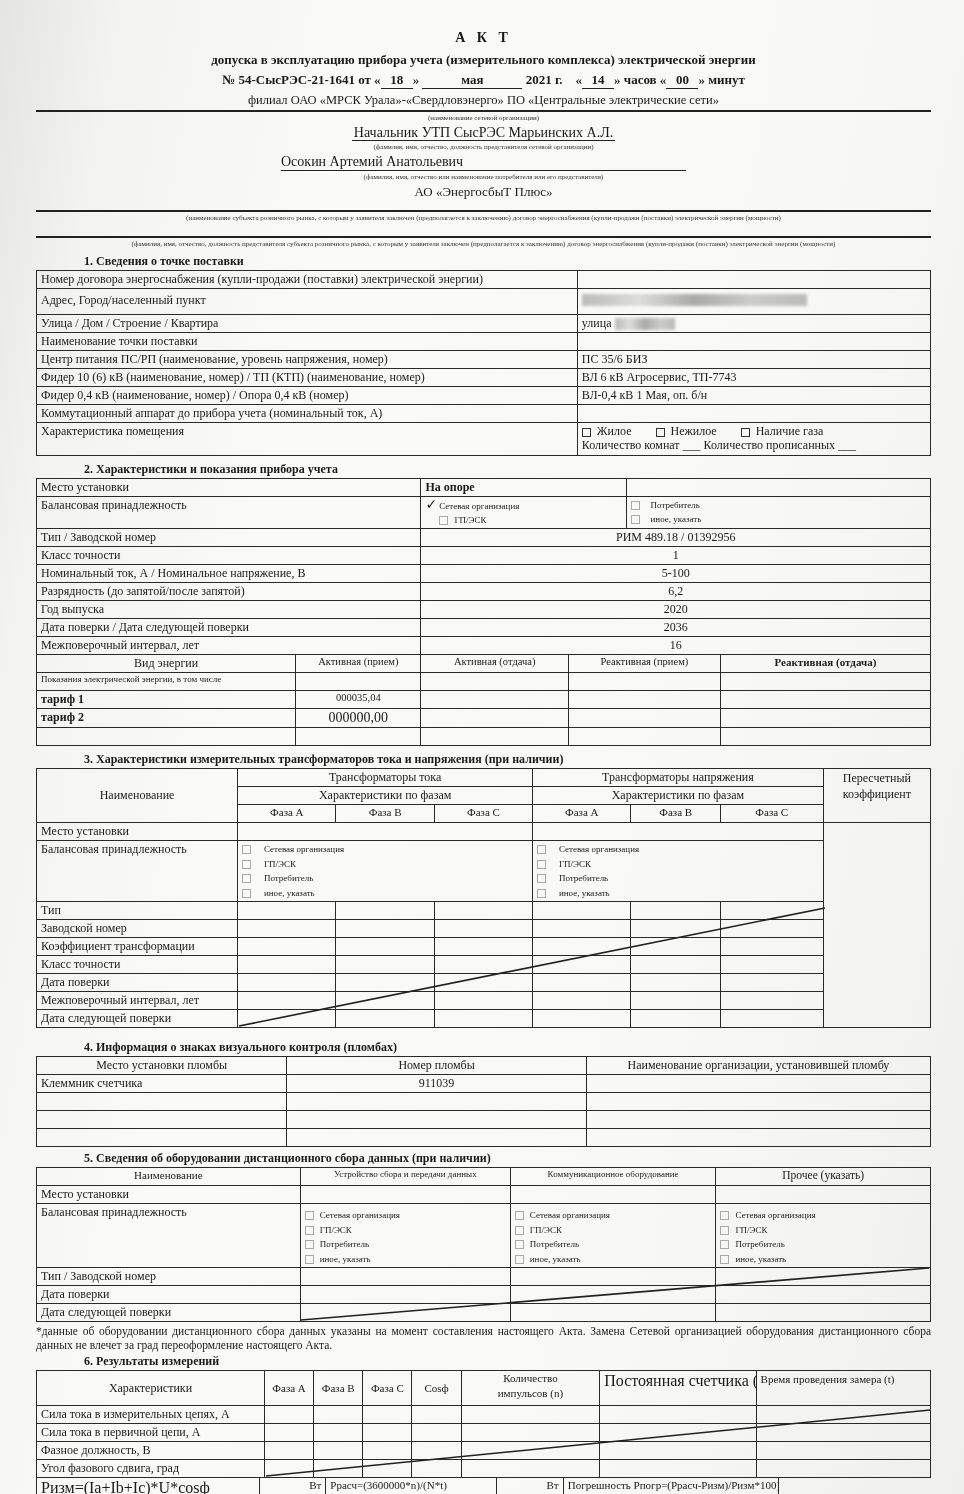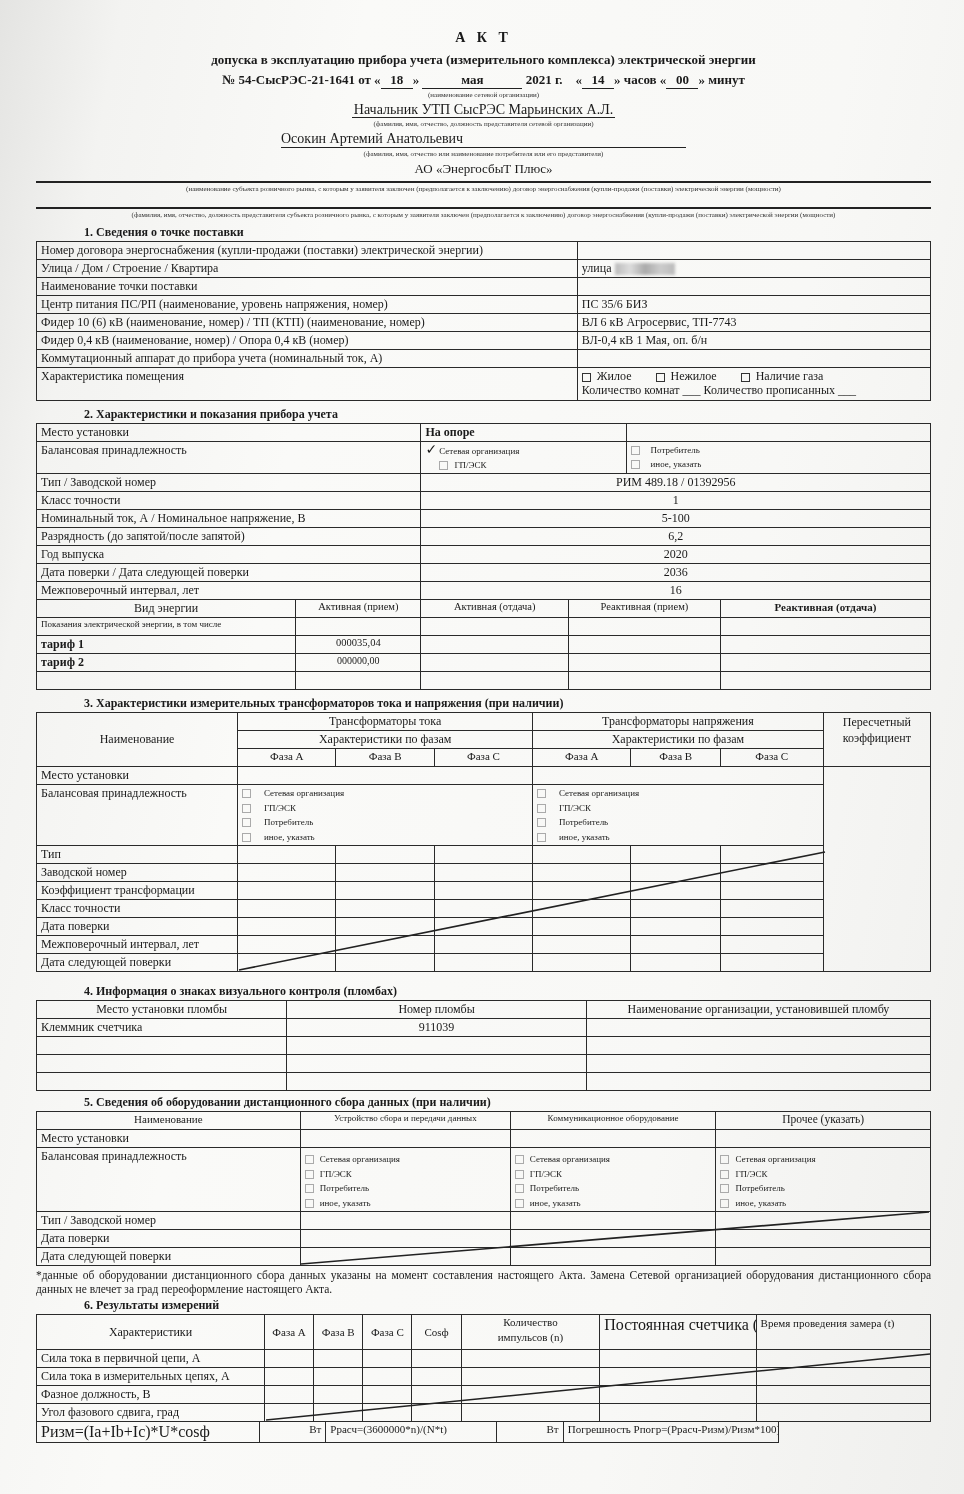--- a/index.html
+++ b/index.html
@@ -40,40 +40,45 @@
 </head>
 <body>
 
 <div class="page">
 
   <div class="center title">А К Т</div>
   <div class="center subtitle">допуска в эксплуатацию прибора учета (измерительного комплекса) электрической энергии</div>
   <div class="center numline">
     <span>№ 54-СысРЭС-21-1641 от «</span><span class="u" style="width:32px">18</span>»&nbsp;<span class="u" style="width:100px">мая</span>&nbsp;<span>2021 г.</span>&nbsp;&nbsp;&nbsp;&nbsp;«<span class="u" style="width:32px">14</span><span>» часов «</span><span class="u" style="width:32px">00</span><span>» минут</span>
   </div>
+  <div class="center org">филиал ОАО «МРСК Урала»-«Свердловэнерго» ПО «Центральные электрические сети»</div>
   <div class="center caption">(наименование сетевой организации)</div>
   <div class="center line-block"><span>Начальник УТП СысРЭС Марьинских А.Л.</span></div>
   <div class="center caption">(фамилия, имя, отчество, должность представителя сетевой организации)</div>
   <div class="line-wide">Осокин Артемий Анатольевич</div>
   <div class="center caption">(фамилия, имя, отчество или наименование потребителя или его представителя)</div>
-  <div class="center" style="font-size:13px; margin-top:3px; border-bottom:2px solid #222; padding-bottom:4px;">АО «ЭнергосбыТ Плюс»</div>
+  <div class="center" style="font-size:13px; margin-top:3px; border-bottom:2px solid #222; padding-bottom:10px;">АО «ЭнергосбыТ Плюс»</div>
   <div class="center caption" style="padding: 0 20px;">(наименование субъекта розничного рынка, с которым у заявителя заключен (предполагается к заключению) договор энергоснабжения (купли-продажи (поставки) электрической энергии (мощности)</div>
   <div class="hr" style="margin-top:14px"></div>
   <div class="center caption" style="padding: 0 10px;">(фамилия, имя, отчество, должность представителя субъекта розничного рынка, с которым у заявителя заключен (предполагается к заключению) договор энергоснабжения (купли-продажи (поставки) электрической энергии (мощности)</div>
 
   <div class="section-title">1. Сведения о точке поставки</div>
   <table>
     <colgroup>
         <col style="width:60.5%">
         <col style="width:39.5%">
       </colgroup>
     <tbody>
         <tr>
           <td>Номер договора энергоснабжения (купли-продажи (поставки) электрической  энергии)</td>
           <td></td>
+        </tr>
+    <tr>
+          <td style="height:20px;padding-top:4px">Адрес, Город/населенный пункт</td>
+          <td><span class="blur" style="width:225px;margin-top:4px"></span></td>
         </tr>
     <tr>
           <td>Улица / Дом / Строение / Квартира</td>
           <td><span>улица</span> <span class="blur" style="width:60px"></span></td>
         </tr>
     <tr>
           <td>Наименование точки поставки</td>
           <td></td>
         </tr>
     <tr>
@@ -185,21 +190,21 @@
     </tr>
     <tr>
       <td class="b">тариф 1</td>
           <td class="c" style="font-size:10.5px">000035,04</td>
           <td></td>
           <td></td>
           <td></td>
     </tr>
     <tr>
       <td class="b">тариф 2</td>
-          <td class="c" style="font-size:10px">000000,00</td>
+          <td class="c" style="font-size:14px">000000,00</td>
           <td></td>
           <td></td>
           <td></td>
     </tr>
     <tr>
       <td></td>
           <td></td>
           <td></td>
           <td></td>
           <td></td>
@@ -463,31 +468,31 @@
       <td class="c" style="height:32px;vertical-align:middle">Характеристики</td>
       <td class="c" style="font-size:11px;padding:1px;vertical-align:middle">Фаза А</td>
       <td class="c" style="font-size:11px;padding:1px;vertical-align:middle">Фаза В</td>
       <td class="c" style="font-size:11px;padding:1px;vertical-align:middle">Фаза С</td>
       <td class="c" style="font-size:11px;vertical-align:middle">Cosф</td>
       <td class="c" style="font-size:11px;white-space:normal;line-height:15px;padding:0 18px">Количество импульсов (n)</td>
       <td style="font-size:16px">Постоянная счетчика (N)</td>
       <td style="font-size:11px;white-space:normal;line-height:15px">Время проведения замера (t)</td>
     </tr>
     <tr>
+            <td>Сила тока в измерительных цепях, А</td>
+            <td></td>
+            <td></td>
+            <td></td>
+            <td></td>
+            <td></td>
+            <td></td>
+            <td></td>
+          </tr>
+    <tr>
             <td>Сила тока в первичной цепи, А</td>
-            <td></td>
-            <td></td>
-            <td></td>
-            <td></td>
-            <td></td>
-            <td></td>
-            <td></td>
-          </tr>
-    <tr>
-            <td>Сила тока в измерительных цепях, А</td>
             <td></td>
             <td></td>
             <td></td>
             <td></td>
             <td></td>
             <td></td>
             <td></td>
           </tr>
     <tr>
             <td>Фазное должность, В</td>

